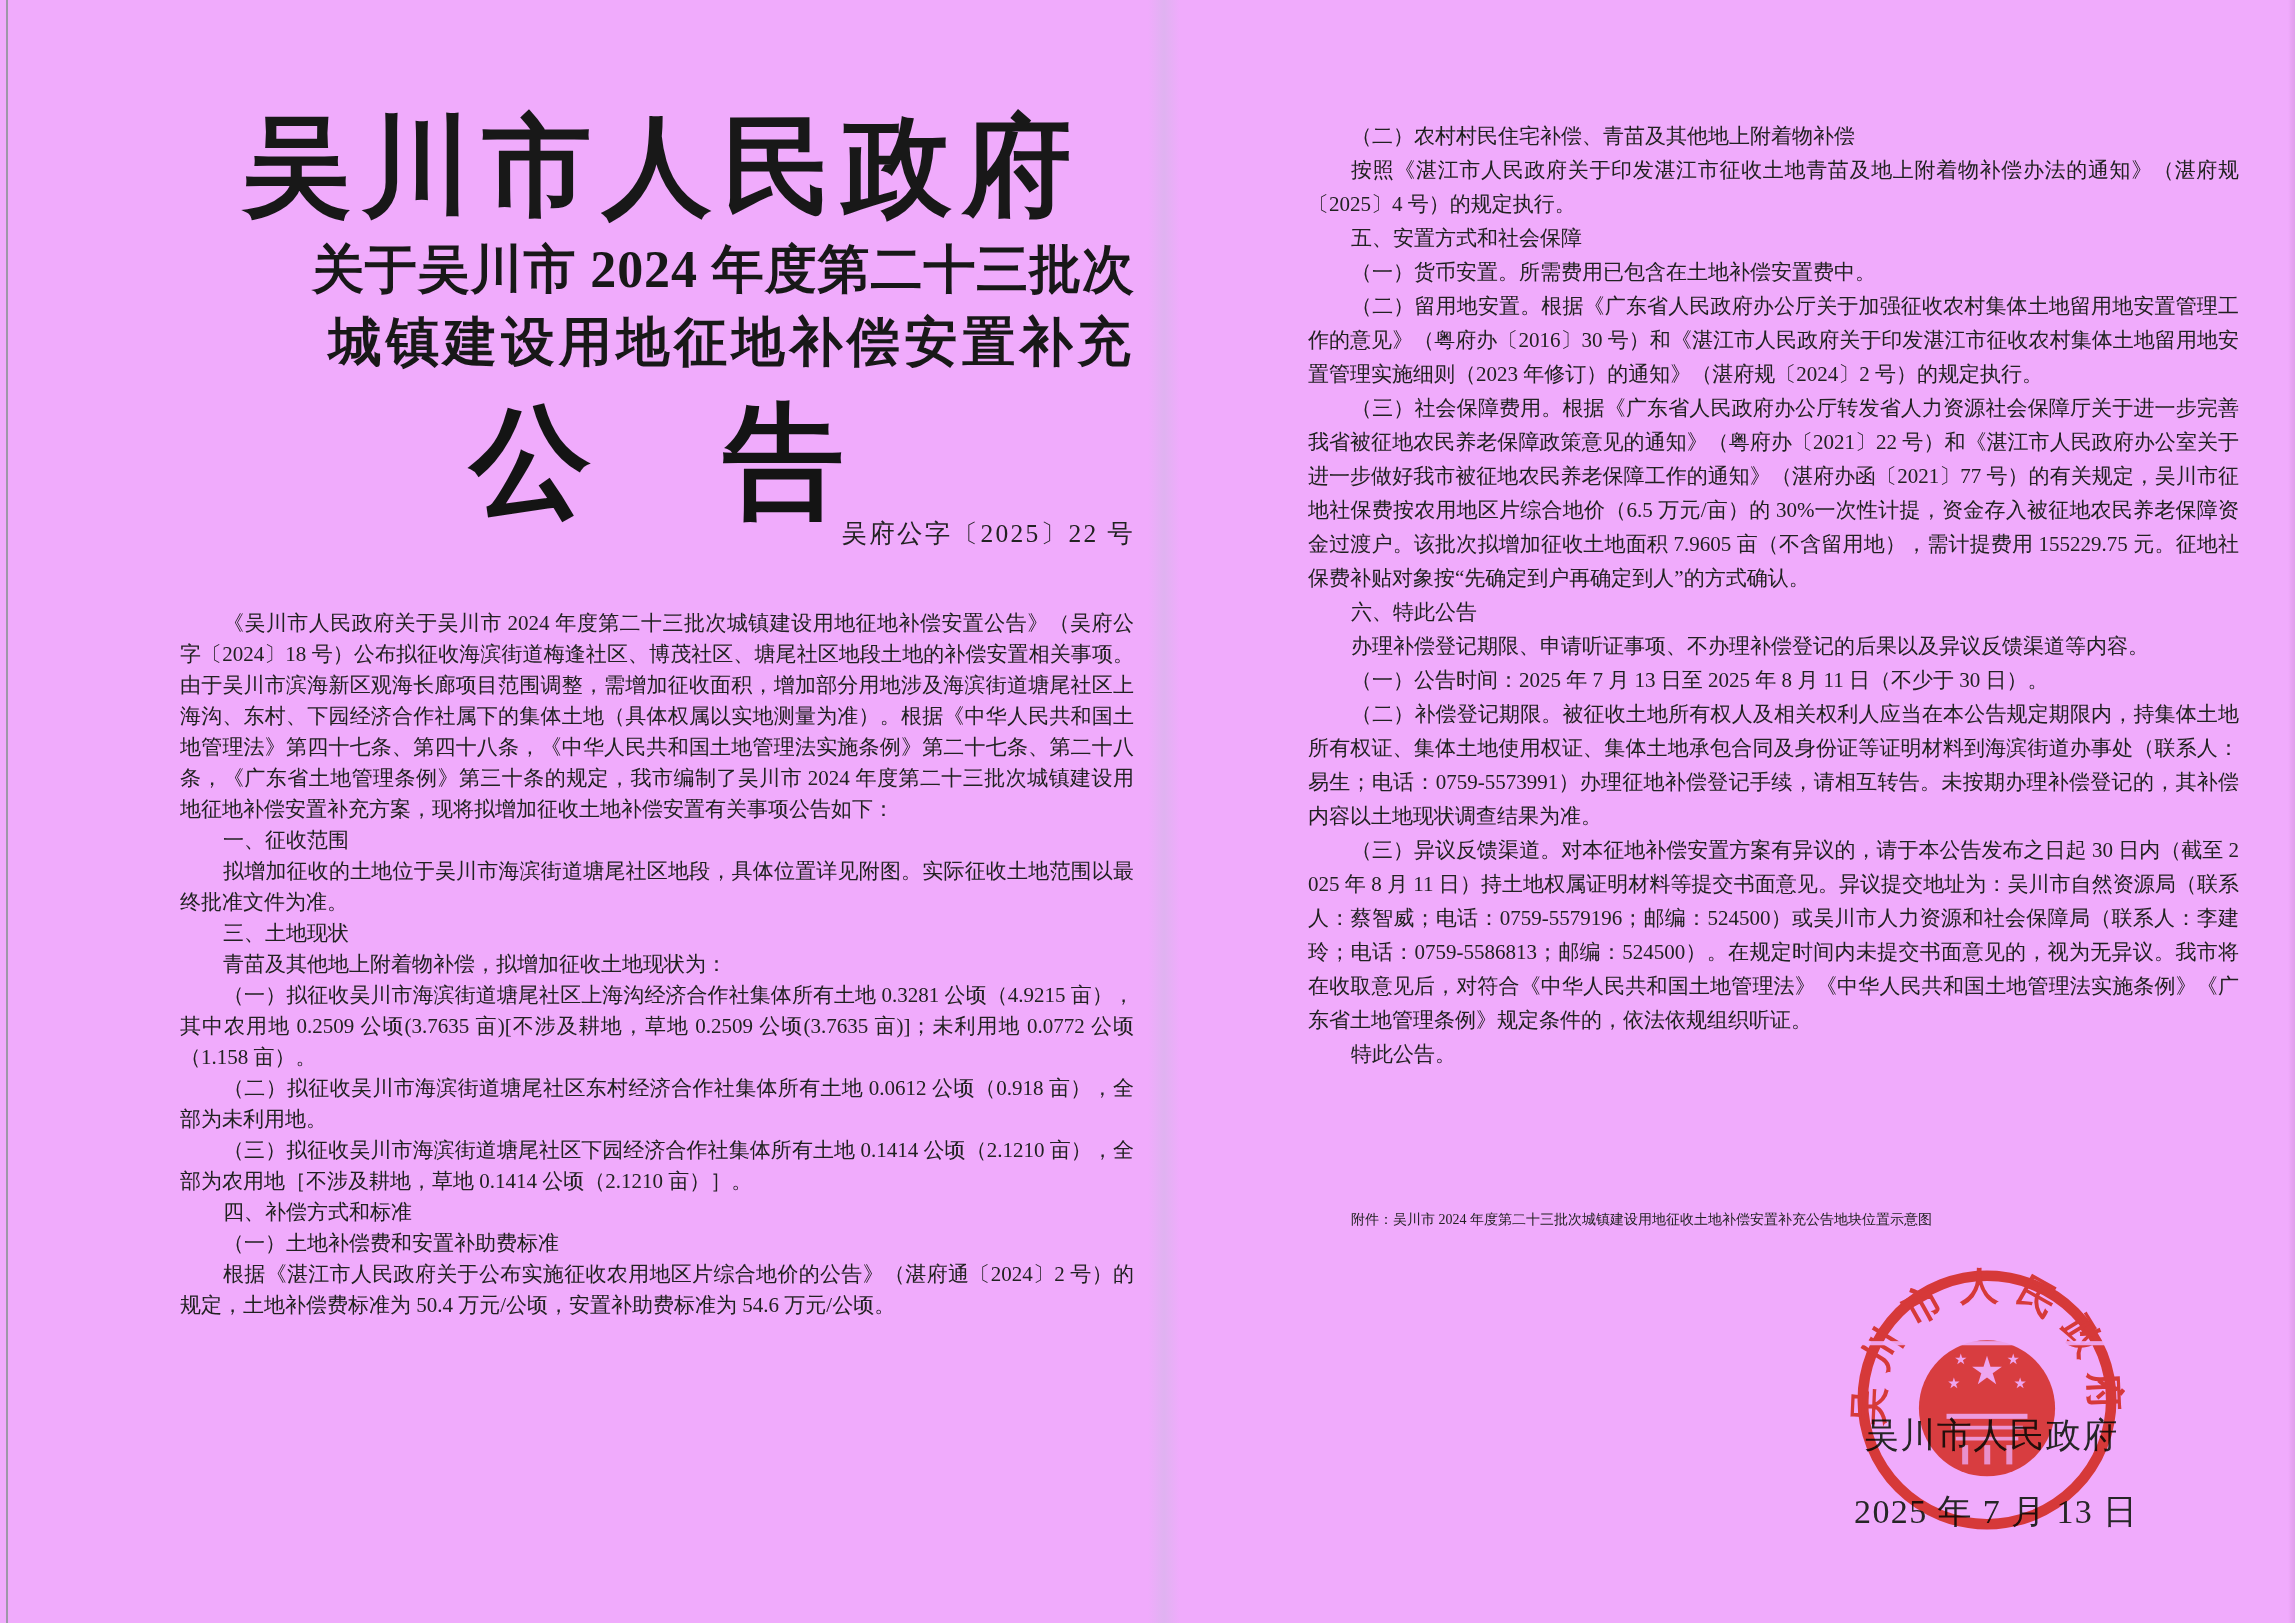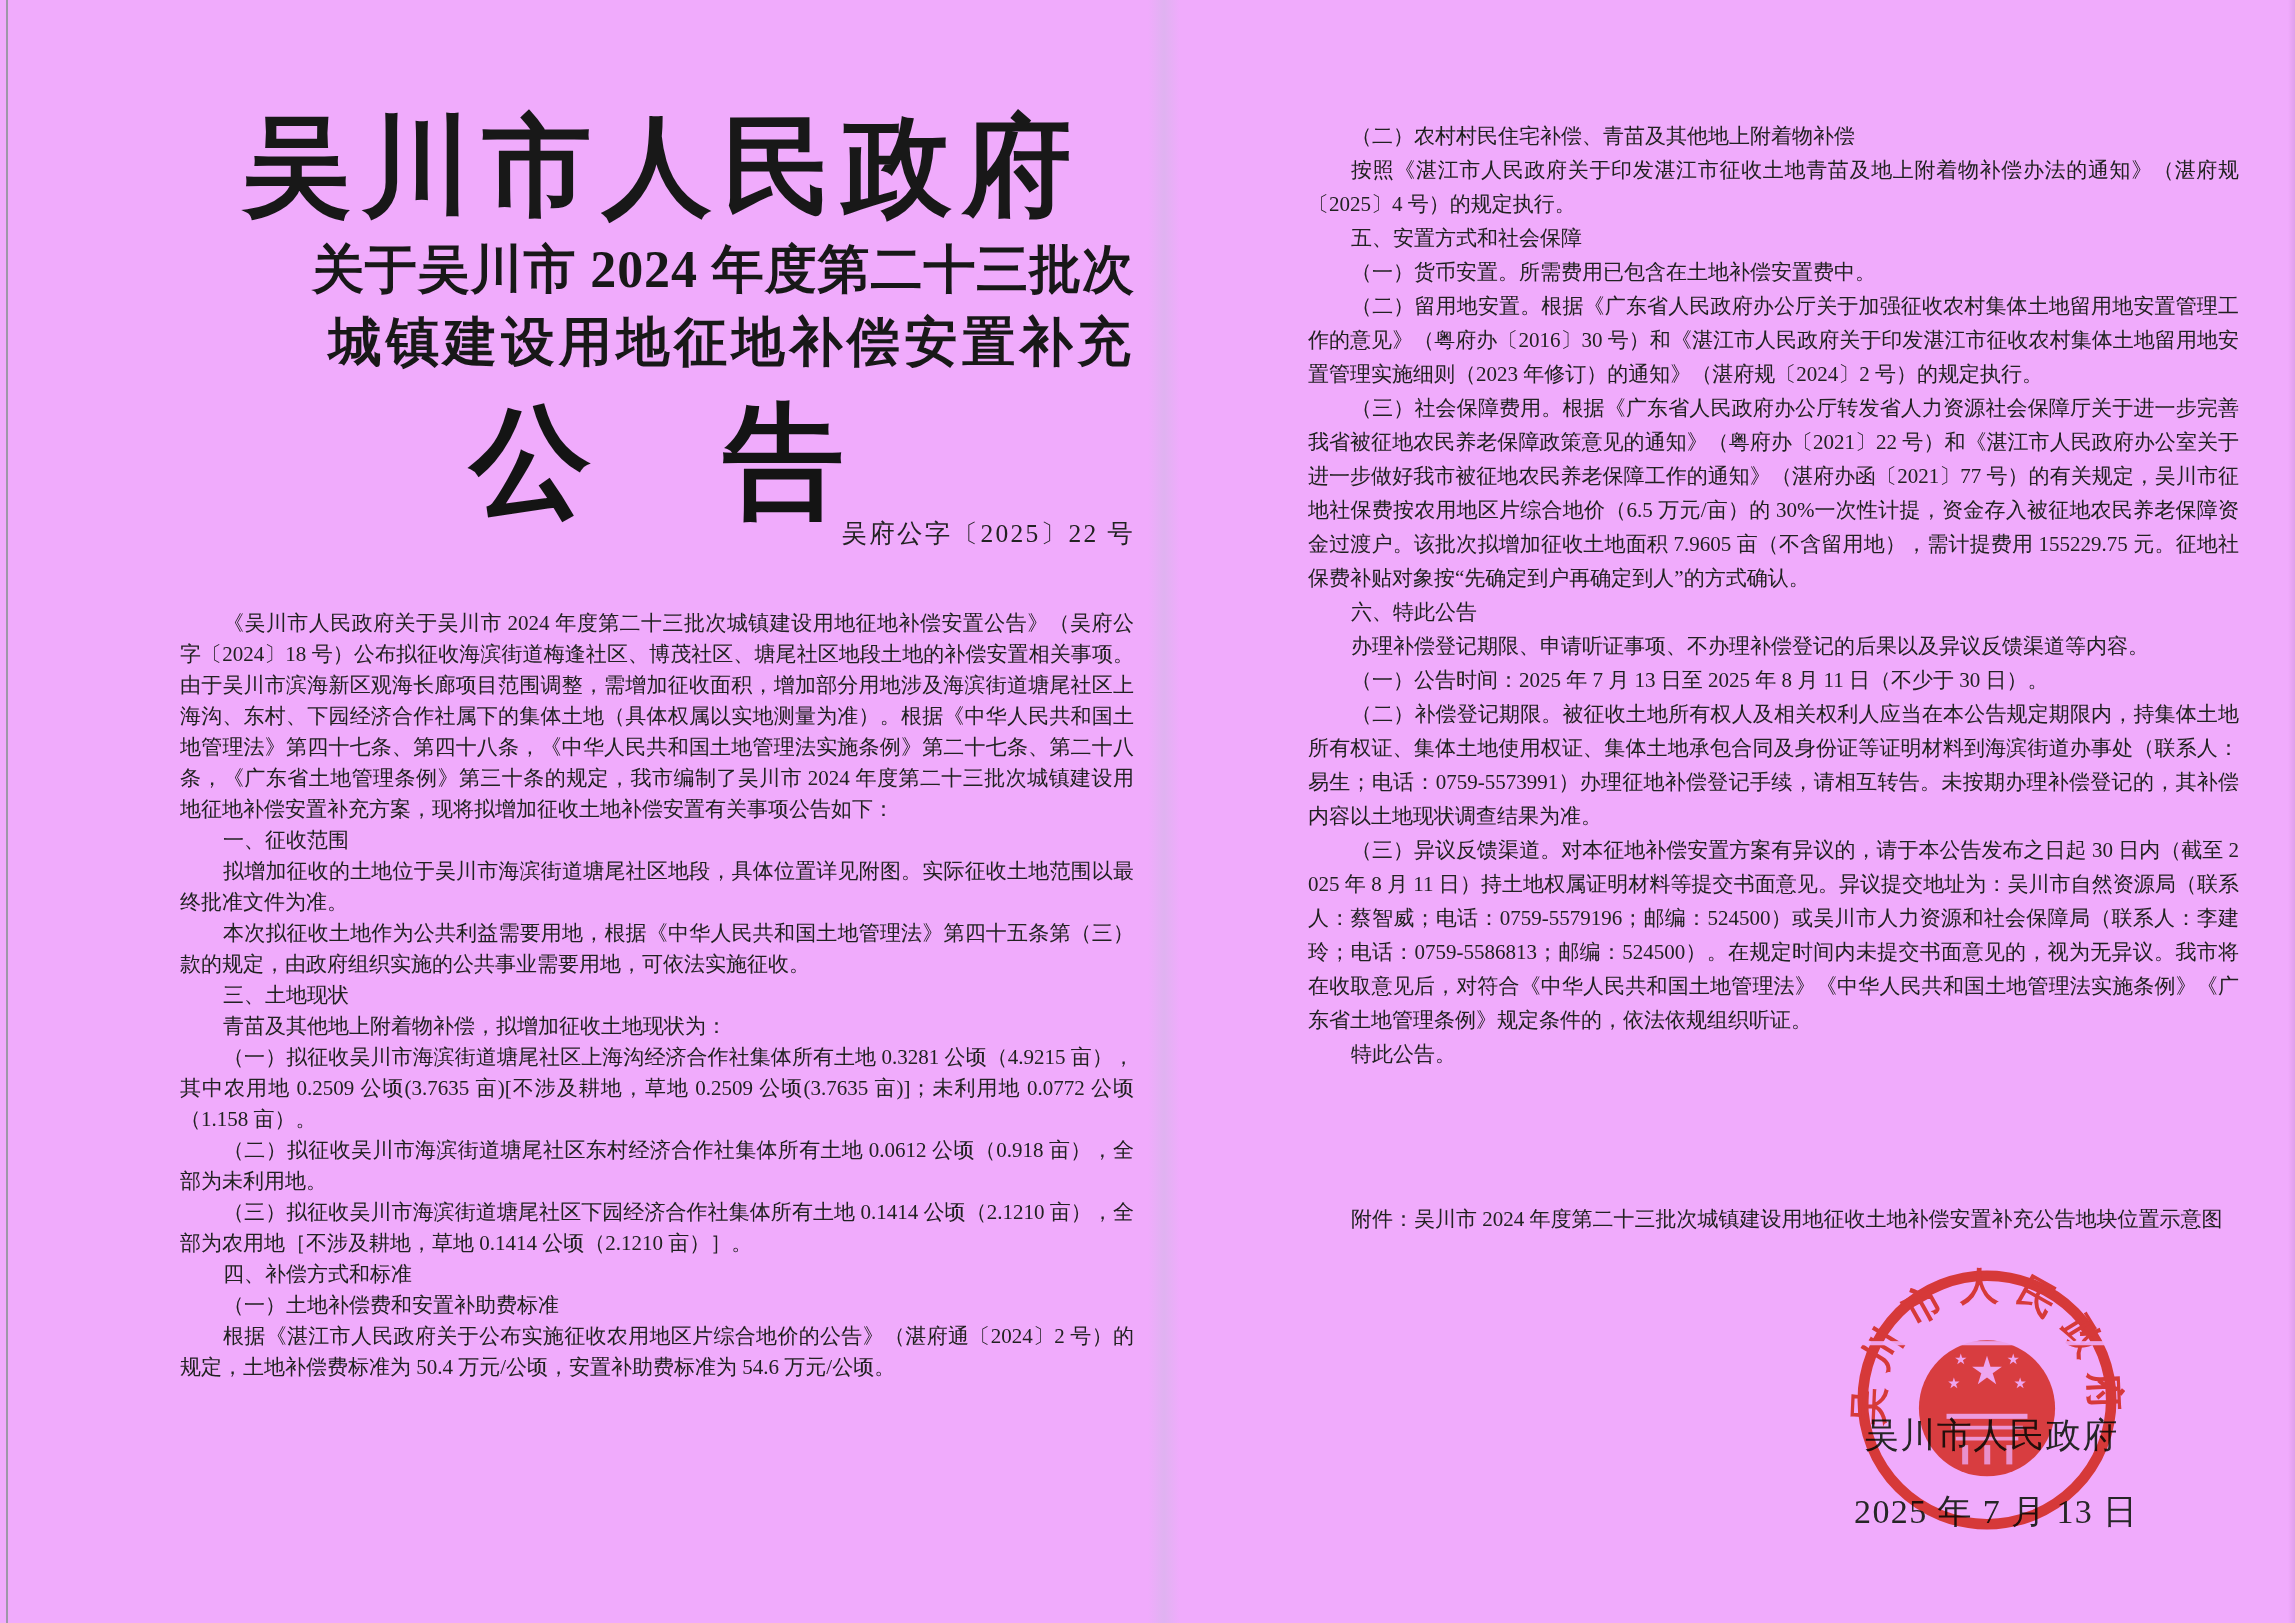--- a/index.html
+++ b/index.html
@@ -45,21 +45,21 @@
   }
 
   
   .l-body { left:180px; top:608px; width:954px; font-size:21px; line-height:31px; color:#212121; }
   .r-body { left:1308px; top:119px;  width:931px; font-size:21px; line-height:34px; color:#212121; }
   .body-p { text-align:justify; text-align-last:left; text-indent:43px; word-break:break-all; }
 
   
   .attachment {
     left:1308px; top:1202px; width:931px;
-    font-size:21px; line-height:35px; color:#212121;
+    font-size:14px; line-height:35px; color:#212121;
     display:flex; align-items:flex-start;font-family:Liberation Serif, serif;
   }
   .attachment .att-label { margin-left:43px; white-space:nowrap; }
   .attachment .att-content { flex:1; text-align:justify; text-align-last:left; }
 
   
   .sig-name {
     left:1864px; top:1412px;
     font-size:35px; letter-spacing:1.4px; color:#262626; z-index:2; white-space:nowrap;
   }
@@ -87,21 +87,20 @@
     <div class="abs l-sub l-sub2">城镇建设用地征地补偿安置补充</div>
     <div class="abs l-gonggao">
       <span>公</span>
       <span>告</span>
     </div>
     <div class="abs l-docnum">吴府公字〔2025〕22 号</div>
     <div class="abs l-body">
         <p class="body-p">《吴川市人民政府关于吴川市 2024 年度第二十三批次城镇建设用地征地补偿安置公告》（吴府公字〔2024〕18 号）公布拟征收海滨街道梅逢社区、博茂社区、塘尾社区地段土地的补偿安置相关事项。由于吴川市滨海新区观海长廊项目范围调整，需增加征收面积，增加部分用地涉及海滨街道塘尾社区上海沟、东村、下园经济合作社属下的集体土地（具体权属以实地测量为准）。根据《中华人民共和国土地管理法》第四十七条、第四十八条，《中华人民共和国土地管理法实施条例》第二十七条、第二十八条，《广东省土地管理条例》第三十条的规定，我市编制了吴川市 2024 年度第二十三批次城镇建设用地征地补偿安置补充方案，现将拟增加征收土地补偿安置有关事项公告如下：</p>
         <p class="body-p">一、征收范围</p>
         <p class="body-p">拟增加征收的土地位于吴川市海滨街道塘尾社区地段，具体位置详见附图。实际征收土地范围以最终批准文件为准。</p>
-        <p class="body-p">本次拟征收土地作为公共利益需要用地，根据《中华人民共和国土地管理法》第四十五条第（三）款的规定，由政府组织实施的公共事业需要用地，可依法实施征收。</p>
         <p class="body-p">三、土地现状</p>
         <p class="body-p">青苗及其他地上附着物补偿，拟增加征收土地现状为：</p>
         <p class="body-p">（一）拟征收吴川市海滨街道塘尾社区上海沟经济合作社集体所有土地 0.3281 公顷（4.9215 亩），其中农用地 0.2509 公顷(3.7635 亩)[不涉及耕地，草地 0.2509 公顷(3.7635 亩)]；未利用地 0.0772 公顷（1.158 亩）。</p>
         <p class="body-p">（二）拟征收吴川市海滨街道塘尾社区东村经济合作社集体所有土地 0.0612 公顷（0.918 亩），全部为未利用地。</p>
         <p class="body-p">（三）拟征收吴川市海滨街道塘尾社区下园经济合作社集体所有土地 0.1414 公顷（2.1210 亩），全部为农用地［不涉及耕地，草地 0.1414 公顷（2.1210 亩）］。</p>
         <p class="body-p">四、补偿方式和标准</p>
         <p class="body-p">（一）土地补偿费和安置补助费标准</p>
         <p class="body-p">根据《湛江市人民政府关于公布实施征收农用地区片综合地价的公告》（湛府通〔2024〕2 号）的规定，土地补偿费标准为 50.4 万元/公顷，安置补助费标准为 54.6 万元/公顷。</p>
       </div>
   </div>

